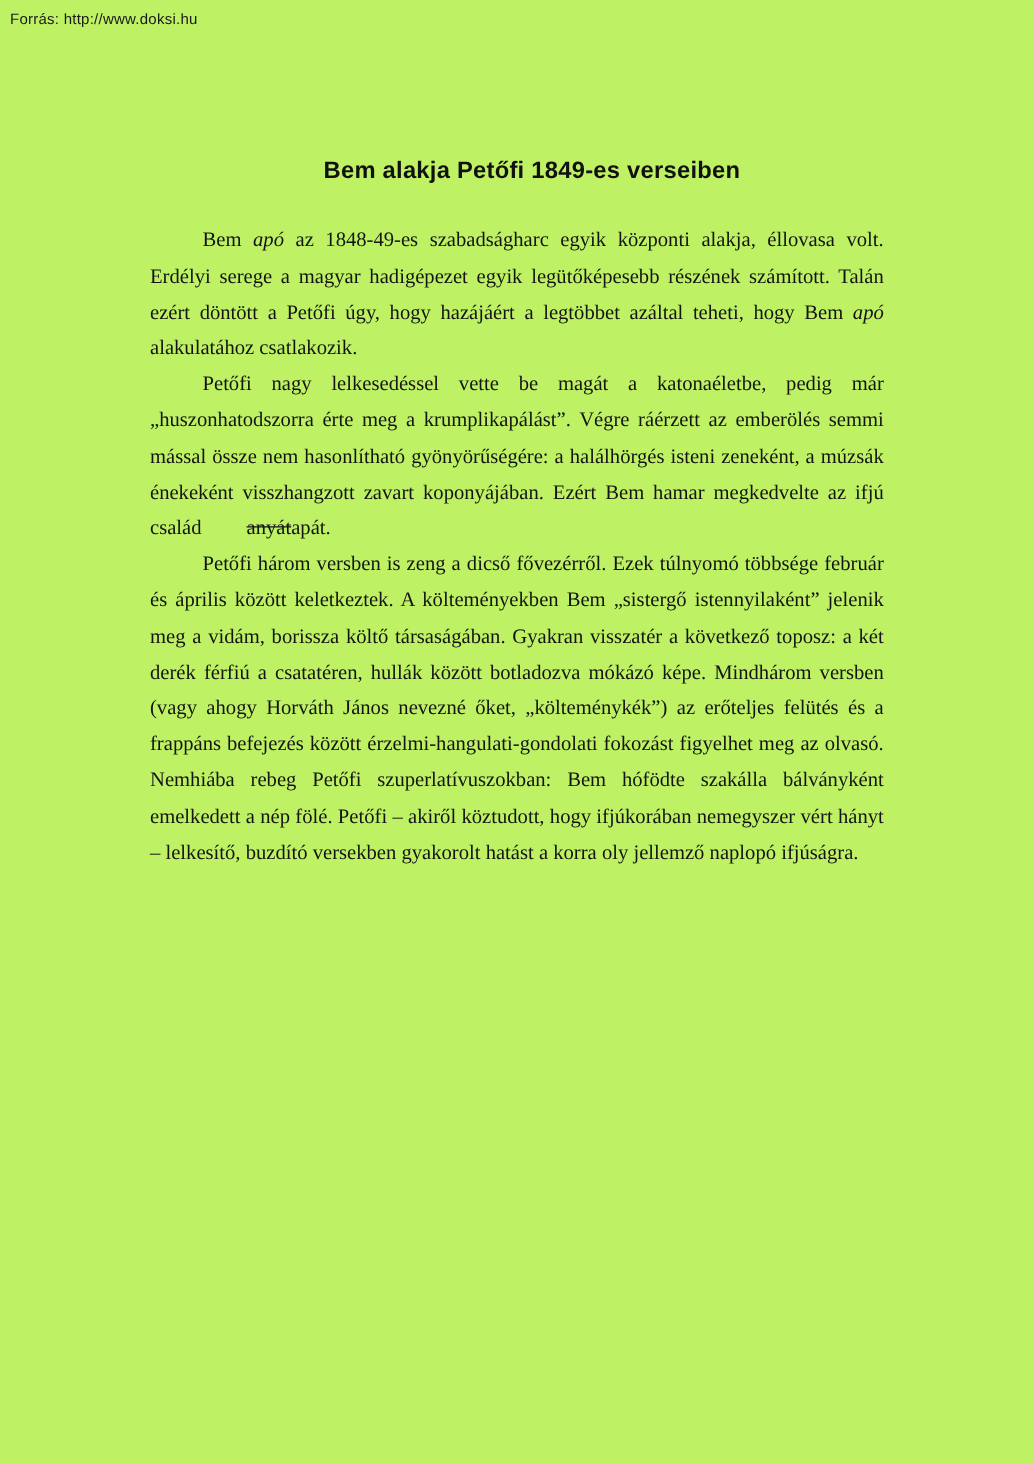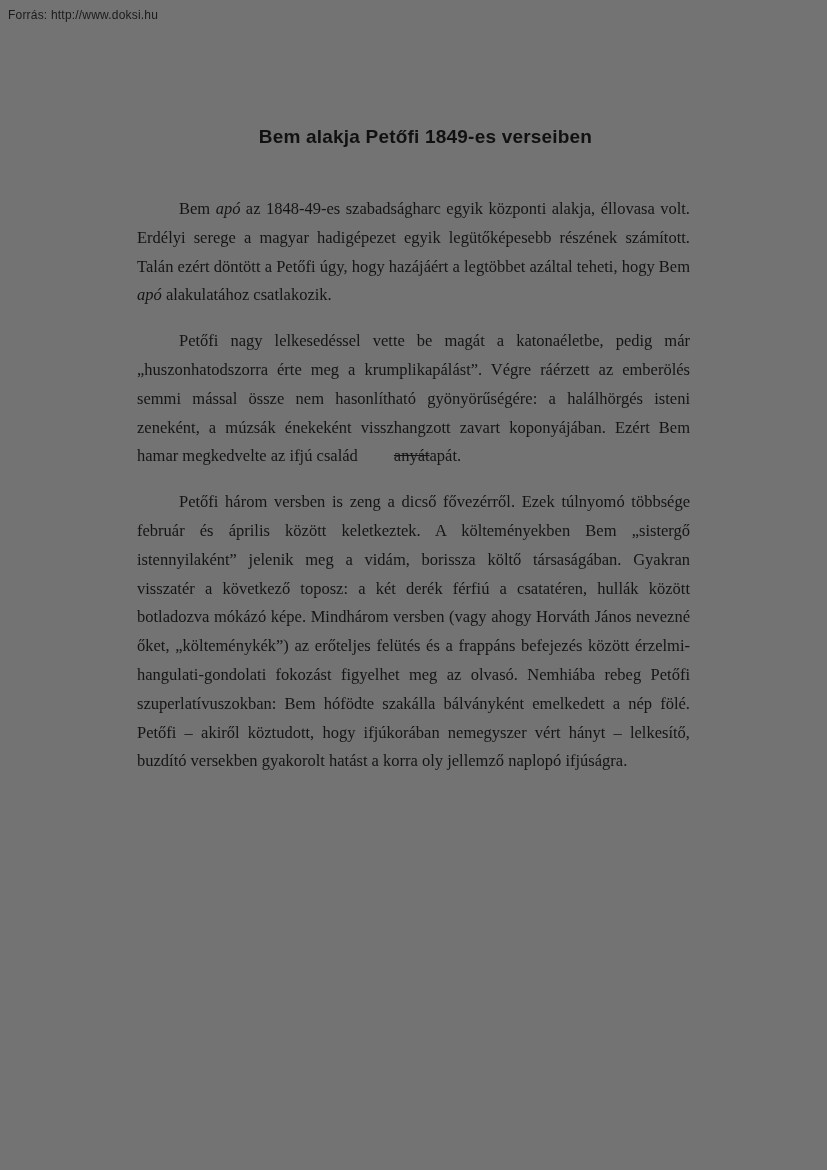--- a/index.html
+++ b/index.html
@@ -4,21 +4,21 @@
 <style>
   html, body {
     margin: 0;
     padding: 0;
     background: #ffffff;
   }
   .page {
     position: relative;
     width: 827px;
     height: 1170px;
-    background: #737373;
+    background: #bef264;
     overflow: hidden;
   }
   .source {
     position: absolute;
     top: 8px;
     left: 8px;
     font-family: "Liberation Sans", sans-serif;
     font-size: 12px;
     color: #1a1a1a;
     letter-spacing: 0.2px;
@@ -41,21 +41,21 @@
     top: 178px;
     left: 120px;
     width: 587px;
     font-family: "Liberation Serif", serif;
     font-size: 16.5px;
     line-height: 28.8px;
     color: #141414;
     text-align: justify;
   }
   .body p {
-    margin: 17px;
+    margin: 0;
     text-indent: 42px;
   }
   .seg-normal { font-style: normal; }
   .seg-italic { font-style: italic; }
   .seg-strike { text-decoration: line-through; padding-left: 36px; }
 </style>
 </head>
 <body>
 
 <div class="page">

